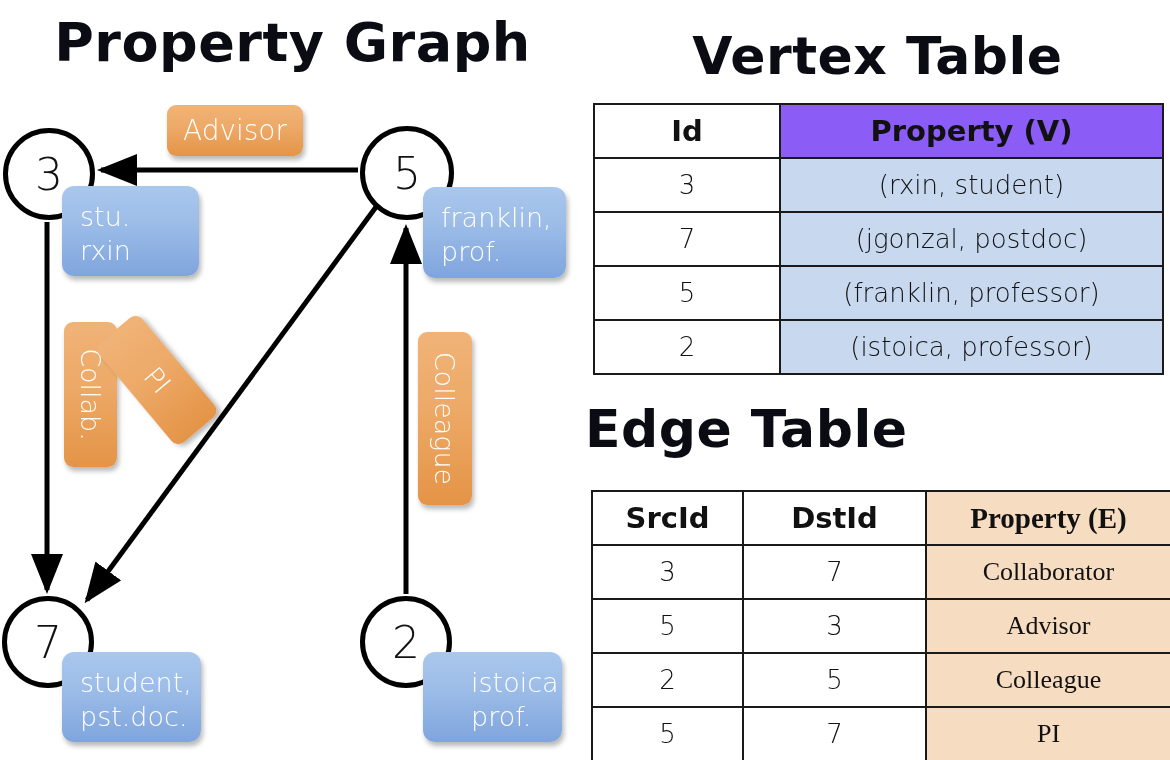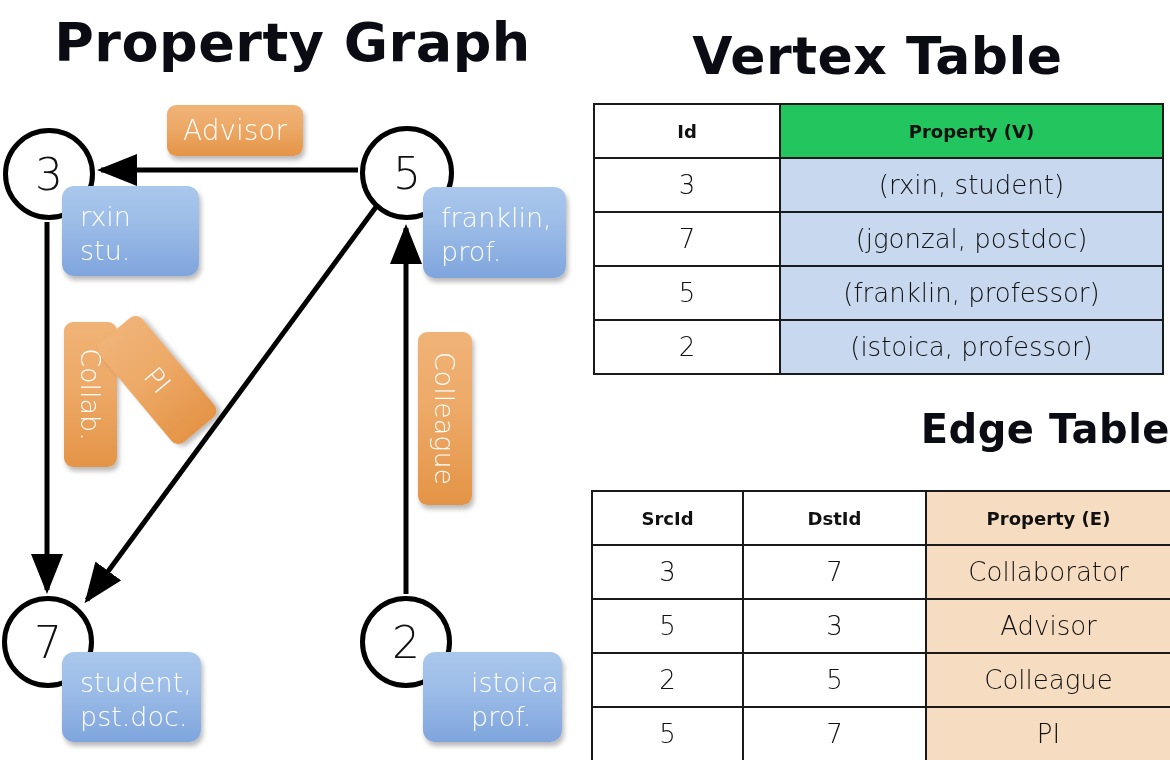--- a/index.html
+++ b/index.html
@@ -42,22 +42,22 @@
     left: 585px; top: 10px;
     width: 585px;
     text-align: center;
     font-size: 52px;
     line-height: 62px;
     margin-top: 15px;
   }
   #title-edge-table {
     left: 585px; top: 398px;
     width: 585px;
-    text-align: right;
-    font-size: 40px;
+    text-align: left;
+    font-size: 52px;
     line-height: 62px;
   }
 
   
   #graph-panel {
     position: absolute;
     left: 0; top: 0;
     width: 585px; height: 760px;
   }
   #graph-edges {
@@ -165,34 +165,34 @@
     vertical-align: middle;
     padding: 0;
     height: 52px;
     font-weight: 300;
     font-size: 26px;
     color: #111;
     background: #ffffff;
   }
   .tbl th {
     font-weight: 700;
-    font-size: 18px;
+    font-size: 29px;
   }
 
   #vertex-table { left: 593px; top: 103px; width: 569px; }
   #vertex-table col.c-id   { width: 186px; }
   #vertex-table col.c-prop { width: 383px; }
   #vertex-table .prop-cell { background: #c8d8ef; }
-  #vertex-table th.prop-cell { background: #22c55e; }
+  #vertex-table th.prop-cell { background: #8b5cf6; }
 
   #edge-table { left: 591px; top: 490px; width: 579px; }
   #edge-table col.c-src  { width: 151px; }
   #edge-table col.c-dst  { width: 183px; }
   #edge-table col.c-prop { width: 245px; }
-  #edge-table .prop-cell { background: #f6ddc2; }
+  #edge-table .prop-cell { background: #f6ddc2; font-family: Liberation Serif, serif; }
   #edge-table th.prop-cell { background: #f6ddc2; }
 </style>
 </head>
 <body>
 
 <div class="stage">
 
   <div class="title" id="title-property-graph">Property Graph</div>
 
   <div class="title" id="title-vertex-table">Vertex Table</div>
@@ -224,22 +224,22 @@
       <span>5</span>
     </div>
     <div class="node" id="node-7">
       <span>7</span>
     </div>
     <div class="node" id="node-2">
       <span>2</span>
     </div>
 
     <div class="prop-box" id="prop-rxin">
+      <div>stu.</div>
       <div>rxin</div>
-      <div>stu.</div>
     </div>
     <div class="prop-box" id="prop-franklin">
       <div>franklin,</div>
       <div>prof.</div>
     </div>
     <div class="prop-box" id="prop-jgonzal">
       <div>student,</div>
       <div>pst.doc.</div>
     </div>
     <div class="prop-box" id="prop-istoica">

